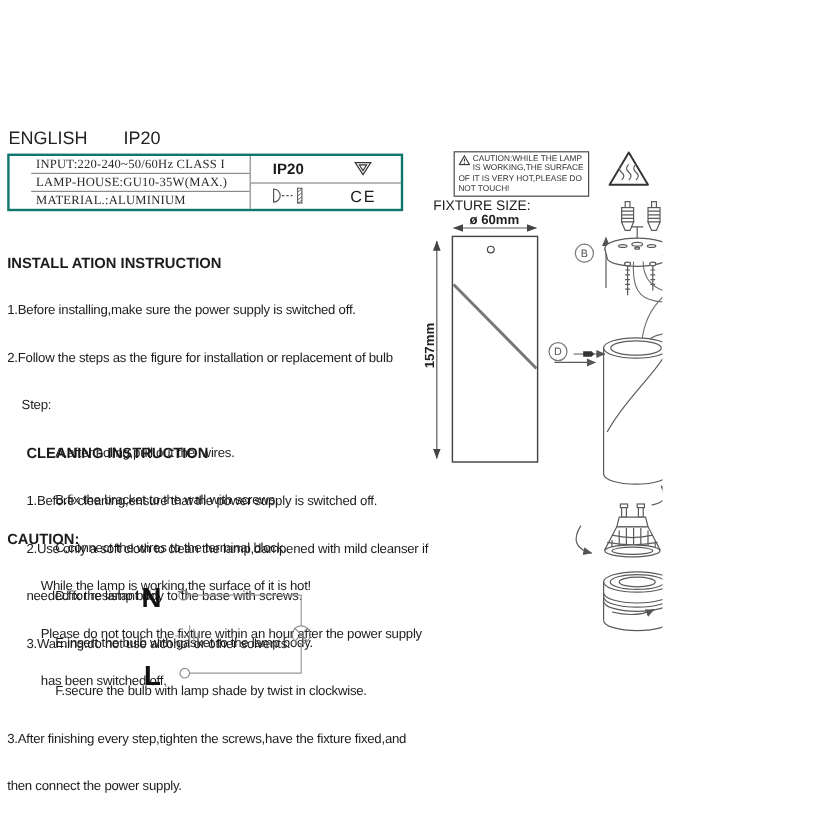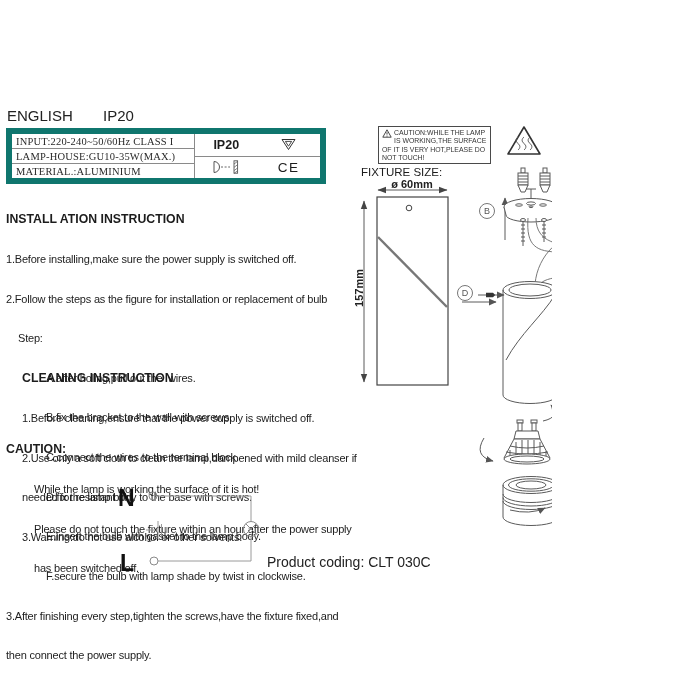--- a/index.html
+++ b/index.html
@@ -7,21 +7,21 @@
           font-family:"Liberation Sans",sans-serif;color:#1c1c1c;}
   .abs{position:absolute;}
   .txt{font-size:11px;line-height:13.2px;letter-spacing:-0.2px;white-space:pre;}
   .hd{font-size:12.3px;letter-spacing:0;font-weight:bold;}
   .ind1{padding-left:12px;}
   .ind2{padding-left:40px;}
   .indc{padding-left:28px;}
   
   .tophead{font-size:15px;color:#222;}
   
-  #spec{left:6px;top:128px;width:308px;height:44px;border:6px solid #0f766e;display:flex;}
+  #spec{left:6px;top:128px;width:308px;height:44px;border:2px solid #0f766e;display:flex;padding-left:18px;}
   #spec .left{width:182px;border-right:1px solid #8a8a8a;display:flex;flex-direction:column;}
   #spec .left .cell{flex:1;border-bottom:1px solid #8a8a8a;font-family:"Liberation Serif",serif;
        font-size:10.5px;display:flex;align-items:center;padding-left:4px;letter-spacing:0.2px;color:#2a2a2a;}
   #spec .left .cell:last-child{border-bottom:none;}
   #spec .right{flex:1;display:flex;flex-direction:column;}
   #spec .right .row{flex:1;border-bottom:1px solid #8a8a8a;display:flex;align-items:center;}
   #spec .right .row:last-child{border-bottom:none;}
   #spec .right .half{flex:1;display:flex;justify-content:center;align-items:center;}
   .ipbold{font-weight:bold;font-size:12.5px;}
   .cemark{font-size:13.5px;font-weight:500;letter-spacing:1.5px;}
@@ -143,21 +143,20 @@
     <g>
       <circle cx="153" cy="45" r="7.5" fill="none" stroke="#8a8a8a" stroke-width="1"></circle>
       <line x1="147.7" y1="39.7" x2="158.3" y2="50.3" stroke="#8a8a8a" stroke-width="1"></line>
       <line x1="158.3" y1="39.7" x2="147.7" y2="50.3" stroke="#8a8a8a" stroke-width="1"></line>
     </g>
     <g>
       <path d="M48,46 H57 M60,37 V 55 M63.5,40 V 52 M67,43 V 49" stroke="#9a9a9a" stroke-width="1" fill="none"></path>
     </g>
   </svg>
 
-  <div id="prodcode" class="abs">Product coding: CLT 030C</div>
 
   <svg class="abs" style="left:440px;top:118px;" width="260" height="432" viewBox="0 0 260 432">
     <defs>
       <marker id="ar" markerWidth="8" markerHeight="8" refX="7" refY="4" orient="auto-start-reverse" viewBox="0 0 8 8">
         <path d="M0,0.6 L7.6,4 L0,7.4 Z" fill="#555"></path>
       </marker>
     </defs>
 
     <g>
       <path d="M84,9 L68,36 H100 Z" fill="none" stroke="#333" stroke-width="1.6" stroke-linejoin="round"></path>

